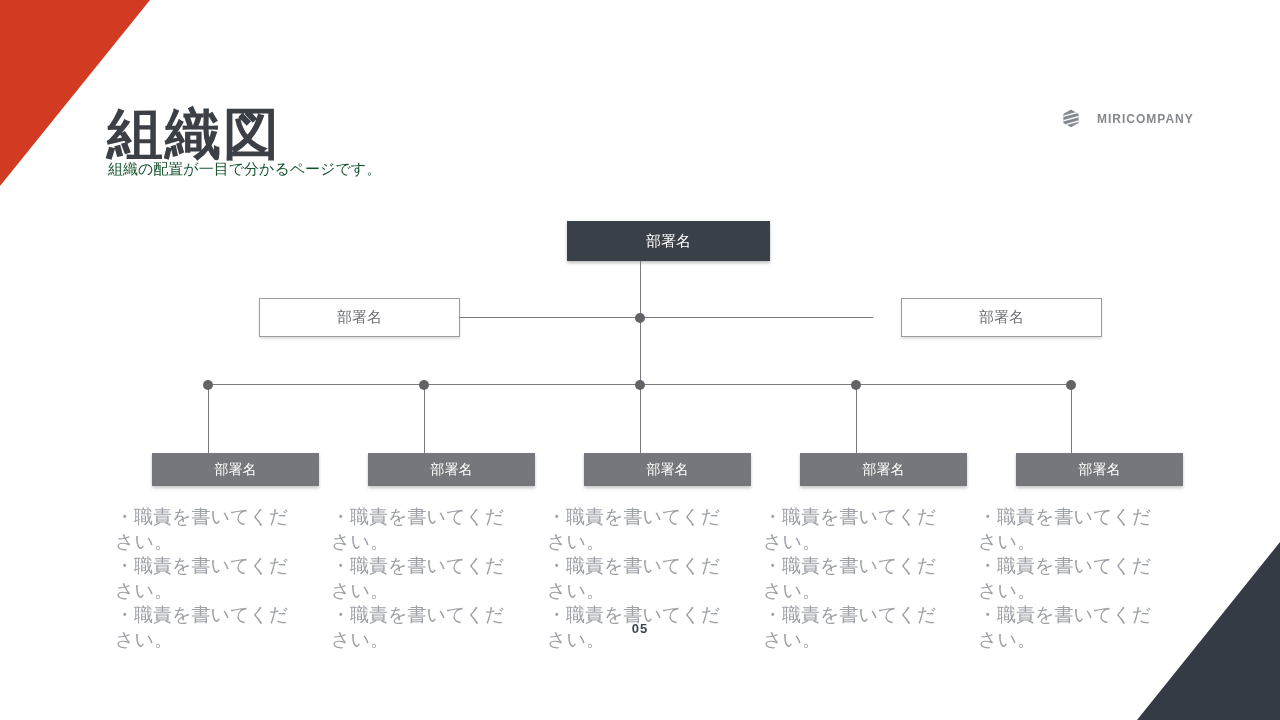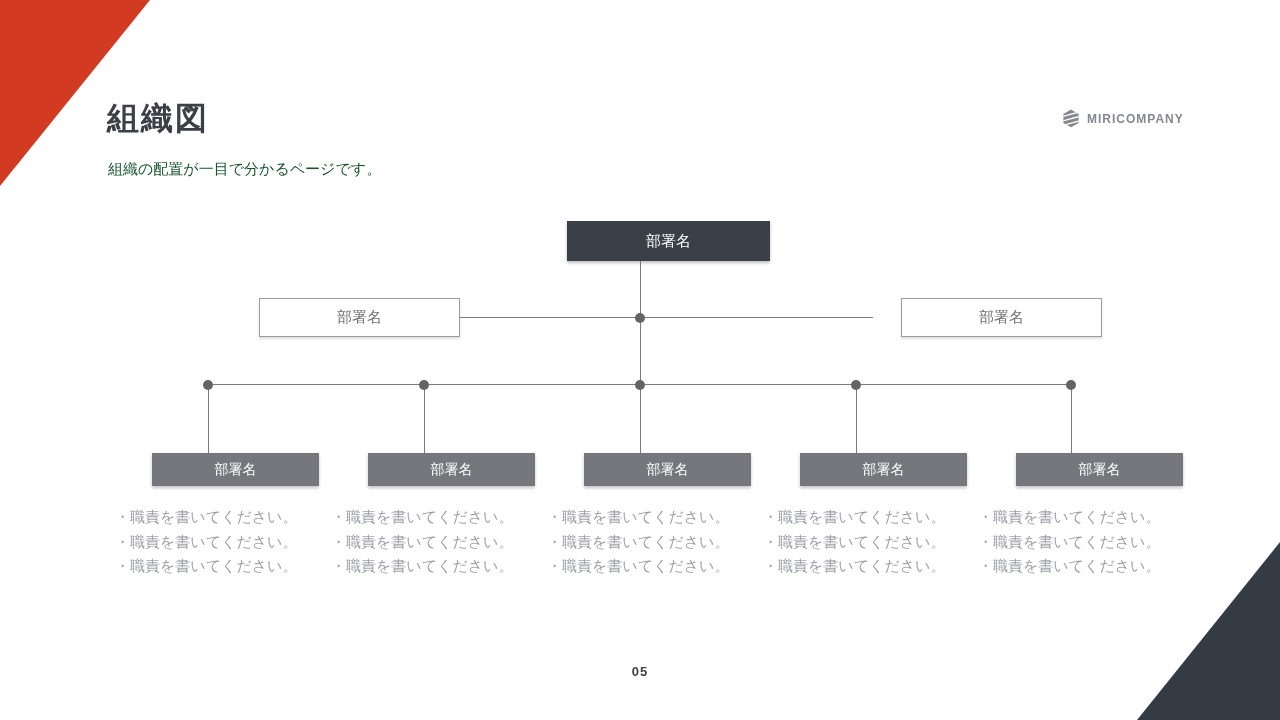--- a/index.html
+++ b/index.html
@@ -24,32 +24,32 @@
   .tri-br {
     position: absolute; right: 0; bottom: 0;
     width: 143px; height: 178px;
     background: #343b45;
     clip-path: polygon(100% 0, 100% 100%, 0 100%);
   }
 
   
   .title {
     position: absolute; left: 107px; top: 97px;
-    font-size: 32px; font-weight: bold;
+    font-size: 56px; font-weight: bold;
     color: #3a4046; letter-spacing: 2px;
   }
   .subtitle {
     position: absolute; left: 108px; top: 160px;
     font-size: 15px; color: #14532d;
   }
 
   
   .logo {
     position: absolute; left: 1062px; top: 109px;
-    display: flex; align-items: center; gap: 7px;
+    display: flex; align-items: center; gap: 17px;
   }
   .logo-text {
     font-size: 12px; font-weight: bold;
     color: #85888e; letter-spacing: 1px;
   }
 
   
   .hline, .vline { position: absolute; background: #7b7b7f; }
   .hline { height: 1px; }
   .vline { width: 1px; }
@@ -81,26 +81,26 @@
   .box-l2.right { left: 873px; }
   .box-l3 {
     top: 453px; width: 167px; height: 33px;
     background: #76777c; color: #ffffff; font-size: 14px;
     box-shadow: 0 2px 3px rgba(110,110,115,0.4);
   }
 
   
   .bullets {
     position: absolute; top: 505px; width: 192px;
-    font-size: 15px; line-height: 24.5px; color: #9da0a6;
+    font-size: 19px; line-height: 24.5px; color: #9da0a6;
     text-align: left;
   }
 
   .page-number {
-    position: absolute; left: 0; top: 664px; width: 1280px;
+    position: absolute; left: 0; top: 621px; width: 1280px;
     text-align: center; font-size: 13px; font-weight: bold;
     color: #3e434b; letter-spacing: 1px;
   }
 </style>
 </head>
 <body>
 
 <div class="slide">
 
   <div class="tri-tl"></div>

